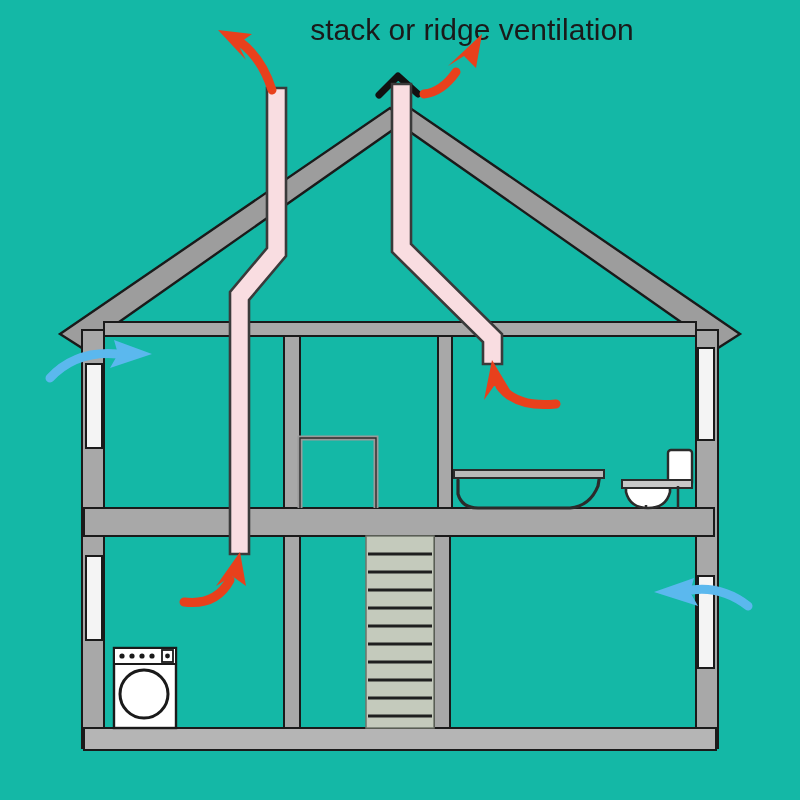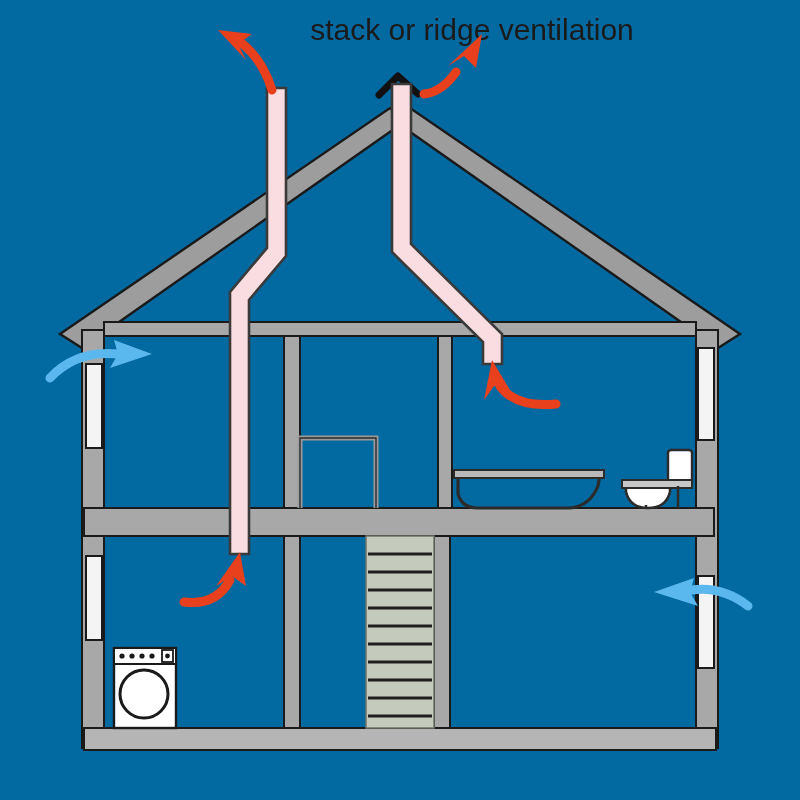--- a/index.html
+++ b/index.html
@@ -11,21 +11,21 @@
   body {
     width: 800px;
     height: 800px;
     overflow: hidden;
     font-family: "Liberation Sans", sans-serif;
   }
   #diagram-root {
     position: relative;
     width: 800px;
     height: 800px;
-    background: #0369a1;
+    background: #14b8a6;
   }
   #house-svg {
     position: absolute;
     left: 0;
     top: 0;
     width: 800px;
     height: 800px;
     display: block;
   }
   .title-text {

